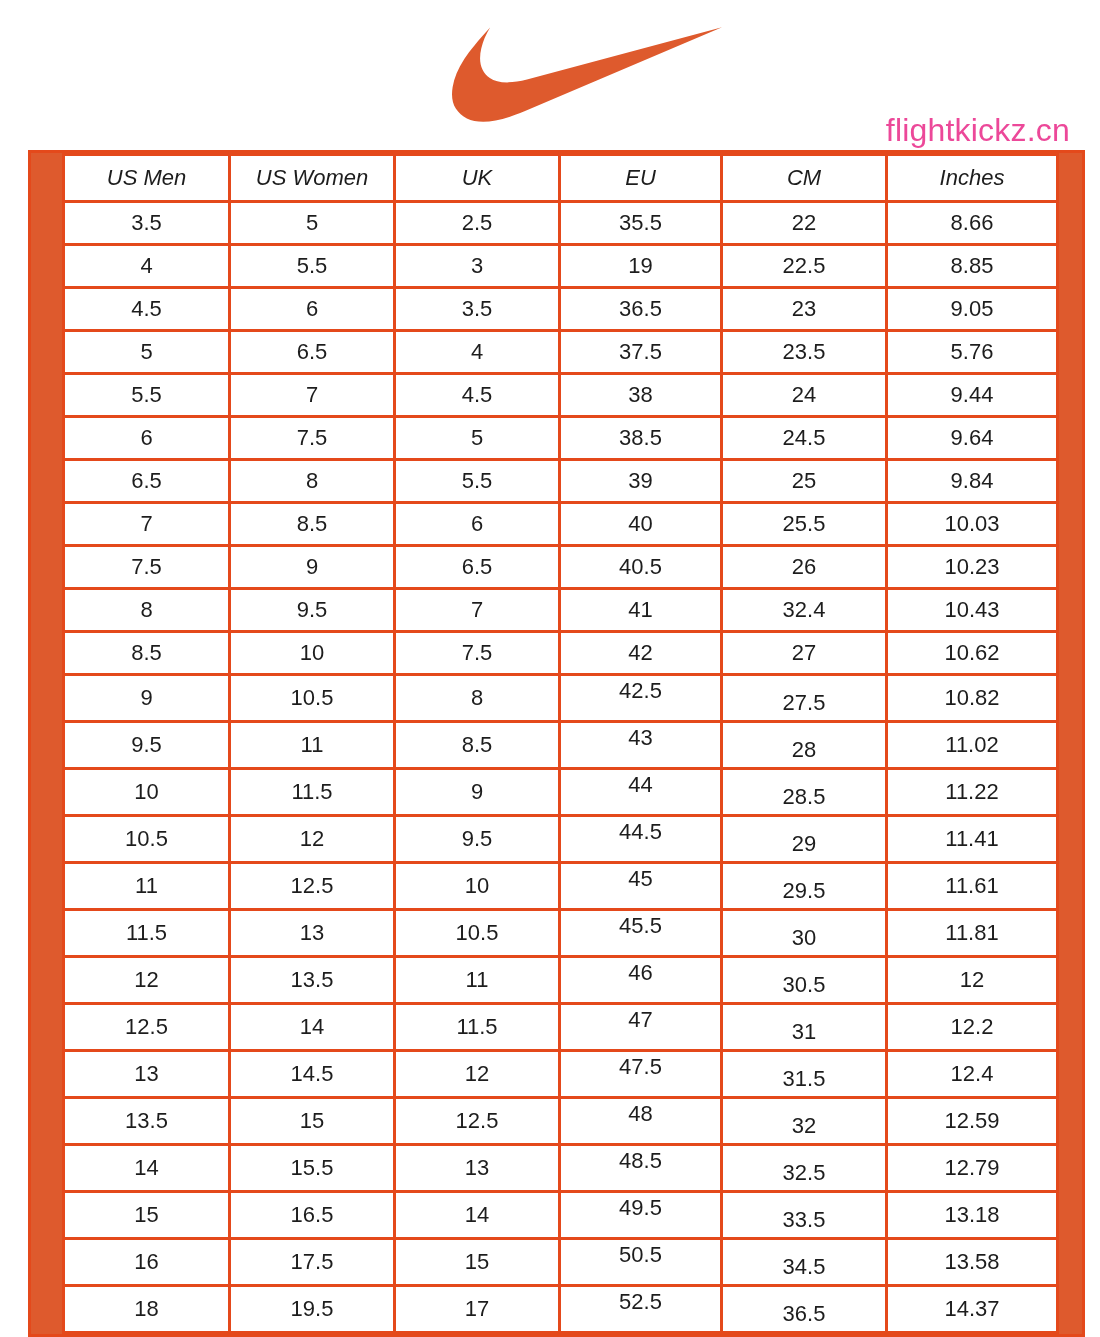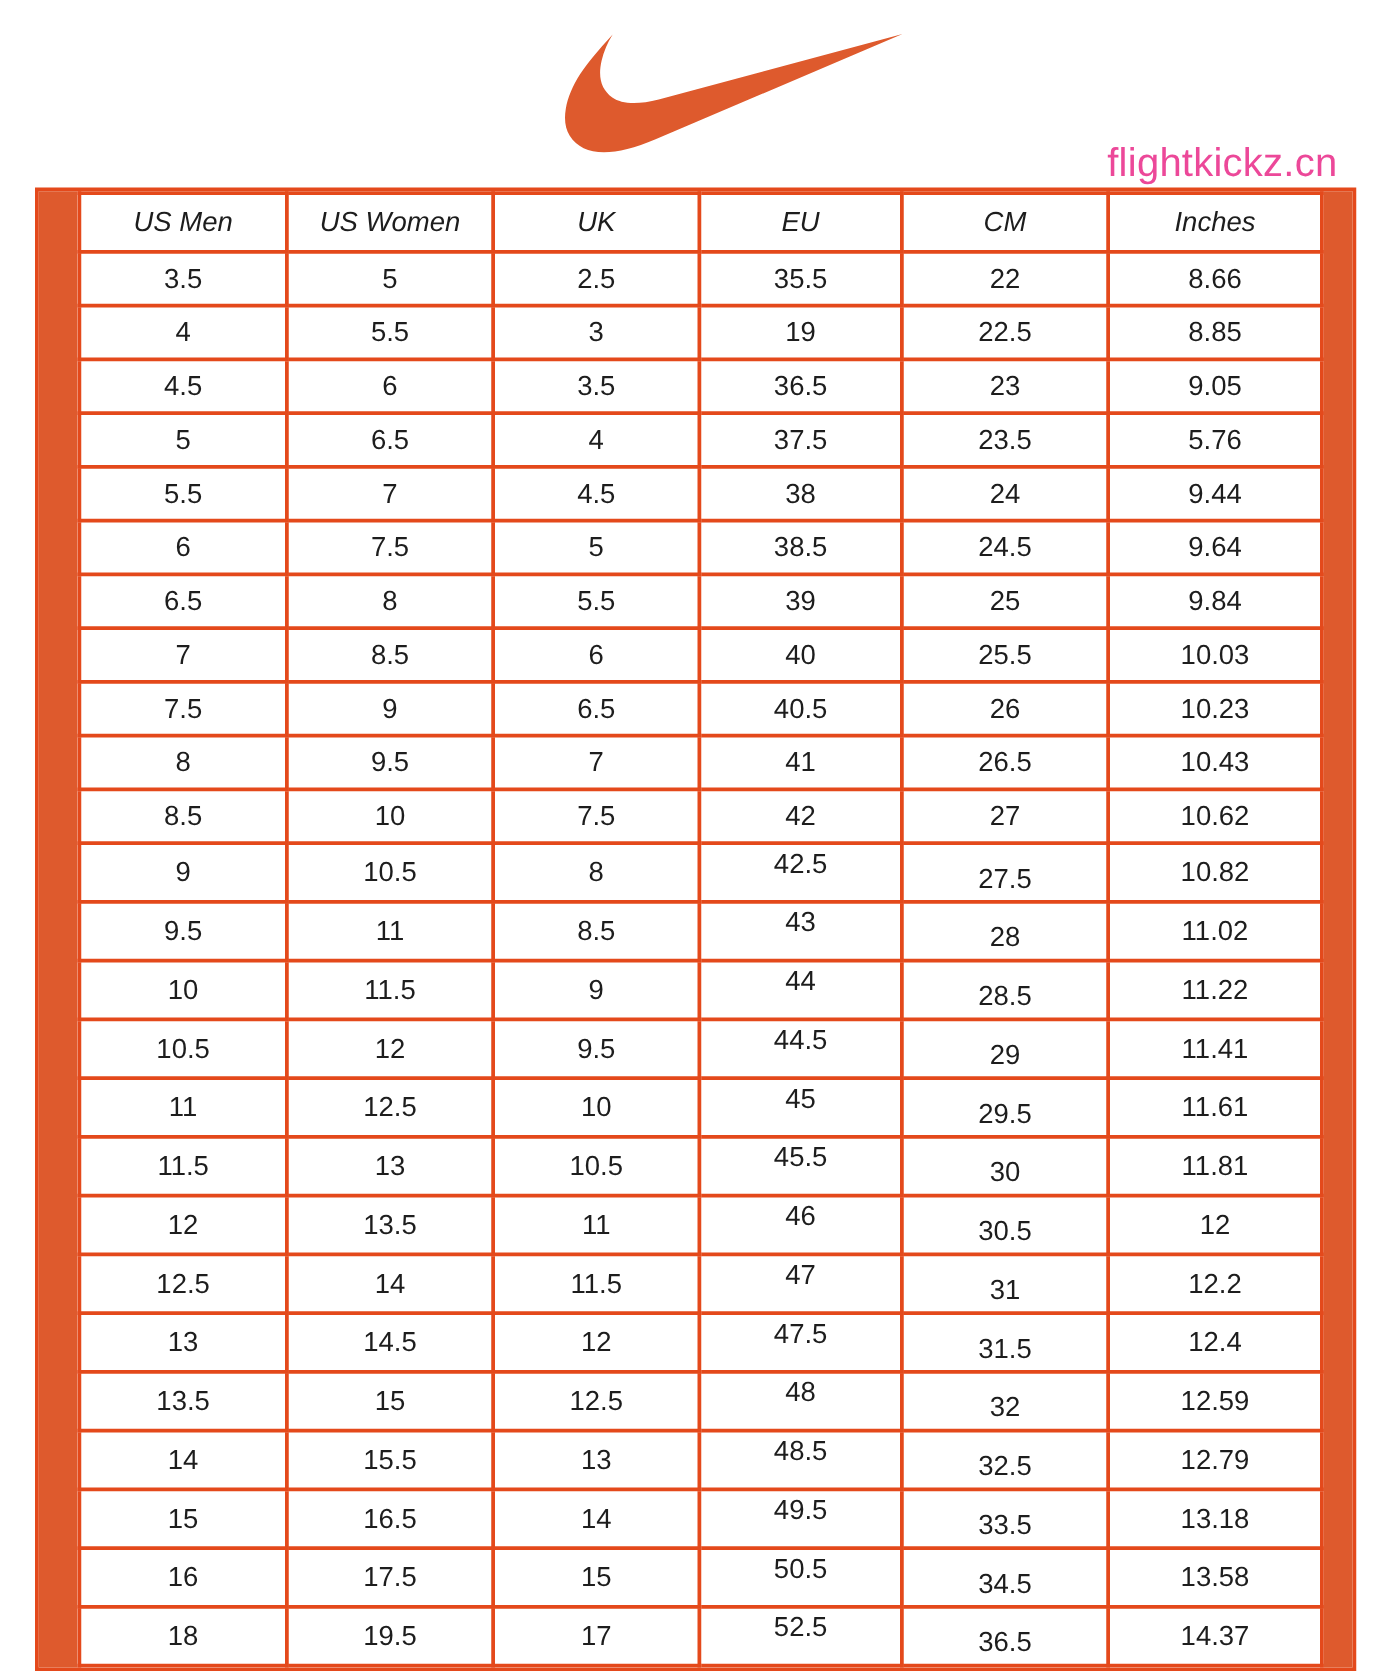--- a/index.html
+++ b/index.html
@@ -146,21 +146,21 @@
           <td>6.5</td>
           <td>40.5</td>
           <td>26</td>
           <td>10.23</td>
         </tr>
         <tr>
           <td>8</td>
           <td>9.5</td>
           <td>7</td>
           <td>41</td>
-          <td>26.5</td>
+          <td>32.4</td>
           <td>10.43</td>
         </tr>
         <tr>
           <td>8.5</td>
           <td>10</td>
           <td>7.5</td>
           <td>42</td>
           <td>27</td>
           <td>10.62</td>
         </tr>

